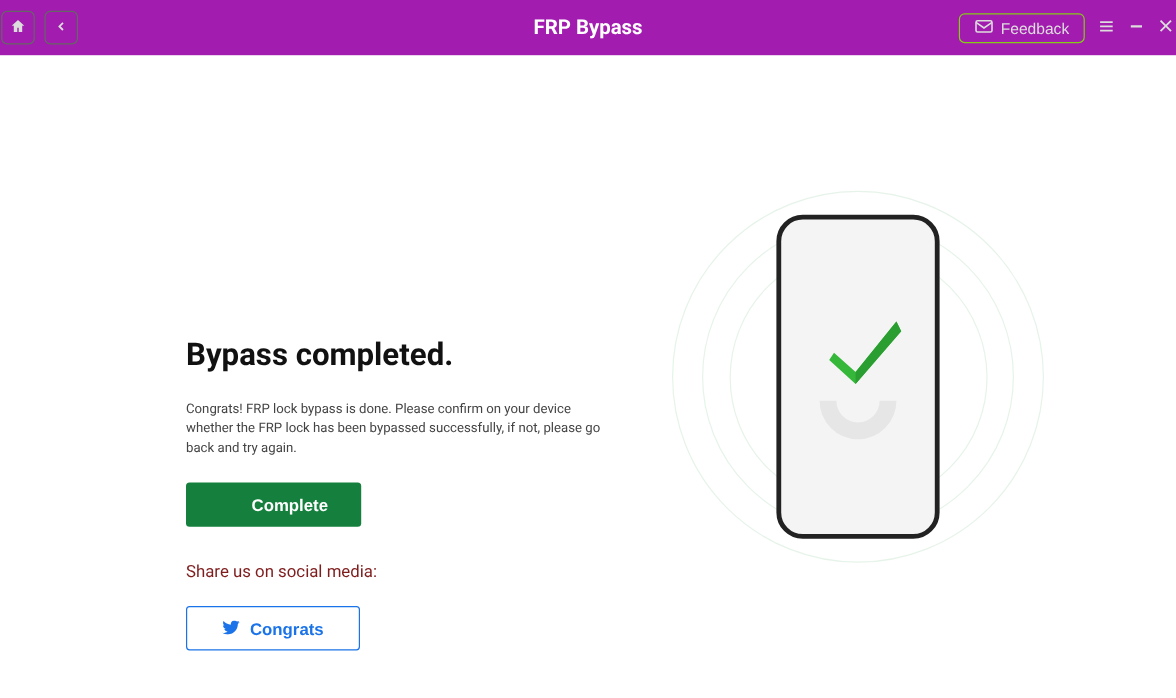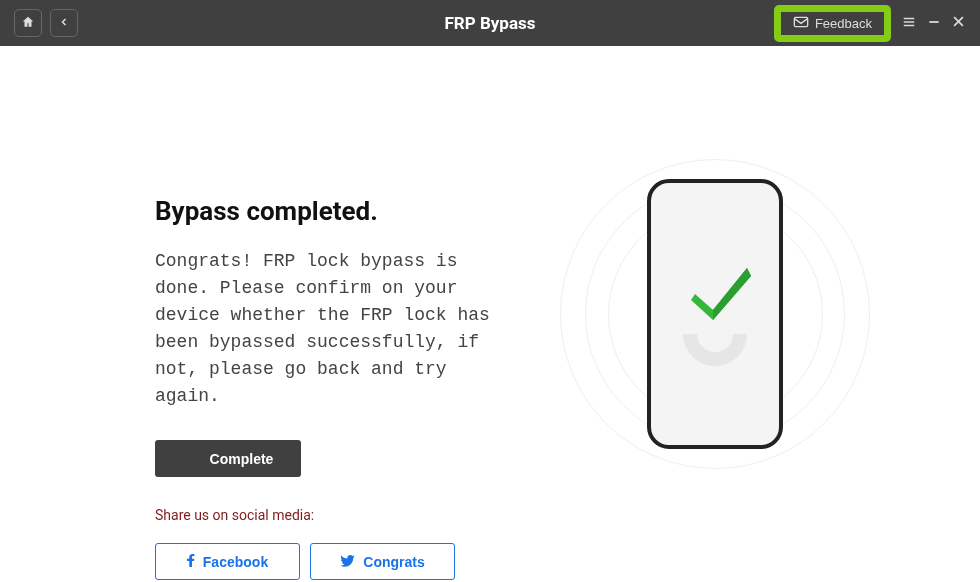--- a/index.html
+++ b/index.html
@@ -8,25 +8,25 @@
       box-sizing: border-box;
     }
     body {
       font-family: -apple-system, BlinkMacSystemFont, "Segoe UI", Roboto, Helvetica, Arial, sans-serif;
       width: 980px;
       height: 582px;
       background: #fff;
       overflow: hidden;
     }
     .header {
-      background: #404040;
+      background: #a21caf;
       height: 46px;
       display: flex;
       align-items: center;
-      padding: 0 14px;
+      padding: 0 1px;
       position: relative;
     }
     .header-left {
       display: flex;
       gap: 8px;
       align-items: center;
     }
     .icon-btn {
       width: 28px;
       height: 28px;
@@ -47,21 +47,21 @@
       font-weight: 700;
       font-size: 17px;
     }
     .header-right {
       margin-left: auto;
       display: flex;
       align-items: center;
       gap: 10px;
     }
     .feedback-btn {
-      border: 7px solid #84cc16;
+      border: 1px solid #84cc16;
       border-radius: 5px;
       background: transparent;
       color: #ddd;
       padding: 4px 12px;
       display: flex;
       align-items: center;
       gap: 6px;
       cursor: pointer;
       font-size: 13px;
     }
@@ -74,21 +74,21 @@
     .window-control {
       cursor: pointer;
       display: flex;
       align-items: center;
       justify-content: center;
     }
     .main {
       display: flex;
       padding: 40px 60px;
       height: calc(100% - 46px);
-      align-items: flex-start;
+      align-items: flex-end;
       border-radius: 16px;
     }
     .content-left {
       width: 450px;
       padding-top: 110px;
       padding-left: 95px;
     }
     .content-right {
       flex: 1;
       display: flex;
@@ -96,29 +96,28 @@
       justify-content: center;
       height: 100%;
     }
     .page-title {
       font-size: 26px;
       font-weight: 700;
       color: #111;
       margin-bottom: 22px;
     }
     .page-description {
-      font-size: 18px;
+      font-size: 11px;
       color: #444;
       line-height: 1.5;
-      margin-bottom: 30px;
+      margin-bottom: 20px;
       max-width: 400px;
-      font-family: Liberation Mono, monospace;
     }
     .complete-btn {
-      background: #404040;
+      background: #15803d;
       color: #fff;
       border: none;
       width: 146px;
       height: 37px;
       border-radius: 3px;
       font-size: 14px;
       font-weight: 600;
       cursor: pointer;
       margin-bottom: 30px;
       padding-left: 27px;
@@ -254,28 +253,20 @@
 
 <div class="main">
   <div class="content-left">
     <h1 class="page-title">Bypass completed.</h1>
     <p class="page-description">Congrats! FRP lock bypass is done. Please confirm on your device whether the FRP lock has been bypassed successfully, if not, please go back and try again.</p>
     <button class="complete-btn">Complete</button>
     <p class="share-label">Share us on social media:</p>
     <div class="social-buttons">
       <button class="social-btn">
         <span>
-          <svg width="8" height="14" viewBox="0 0 8 14" fill="#1a73e8">
-              <path d="M5 14V8h2l.3-2.3H5V4.2c0-.7.2-1.1 1.1-1.1H7.4V1C7.2 1 6.4.9 5.5.9 3.6.9 2.3 2 2.3 4v1.7H0V8h2.3v6H5z"></path>
-            </svg>
-        </span>
-        <span>Facebook</span>
-      </button>
-      <button class="social-btn">
-        <span>
           <svg width="15" height="12" viewBox="0 0 24 20" fill="#1a73e8">
               <path d="M24 2.3c-.9.4-1.8.7-2.8.8 1-.6 1.8-1.6 2.2-2.7-1 .6-2 1-3.1 1.2C19.3.6 18 0 16.6 0c-2.7 0-4.9 2.2-4.9 4.9 0 .4 0 .8.1 1.1C7.7 5.8 4.1 3.9 1.7.9c-.4.7-.7 1.6-.7 2.5 0 1.7.9 3.2 2.2 4.1-.8 0-1.6-.2-2.2-.6v.1c0 2.4 1.7 4.4 3.9 4.8-.4.1-.8.2-1.3.2-.3 0-.6 0-.9-.1.6 2 2.4 3.4 4.6 3.4-1.7 1.3-3.8 2.1-6.1 2.1-.4 0-.8 0-1.2-.1 2.2 1.4 4.8 2.2 7.5 2.2 9.1 0 14-7.5 14-14v-.6c1-.7 1.8-1.6 2.5-2.6z"></path>
             </svg>
         </span>
         <span>Congrats</span>
       </button>
     </div>
   </div>
   <div class="content-right">
     <div class="phone-illustration">

